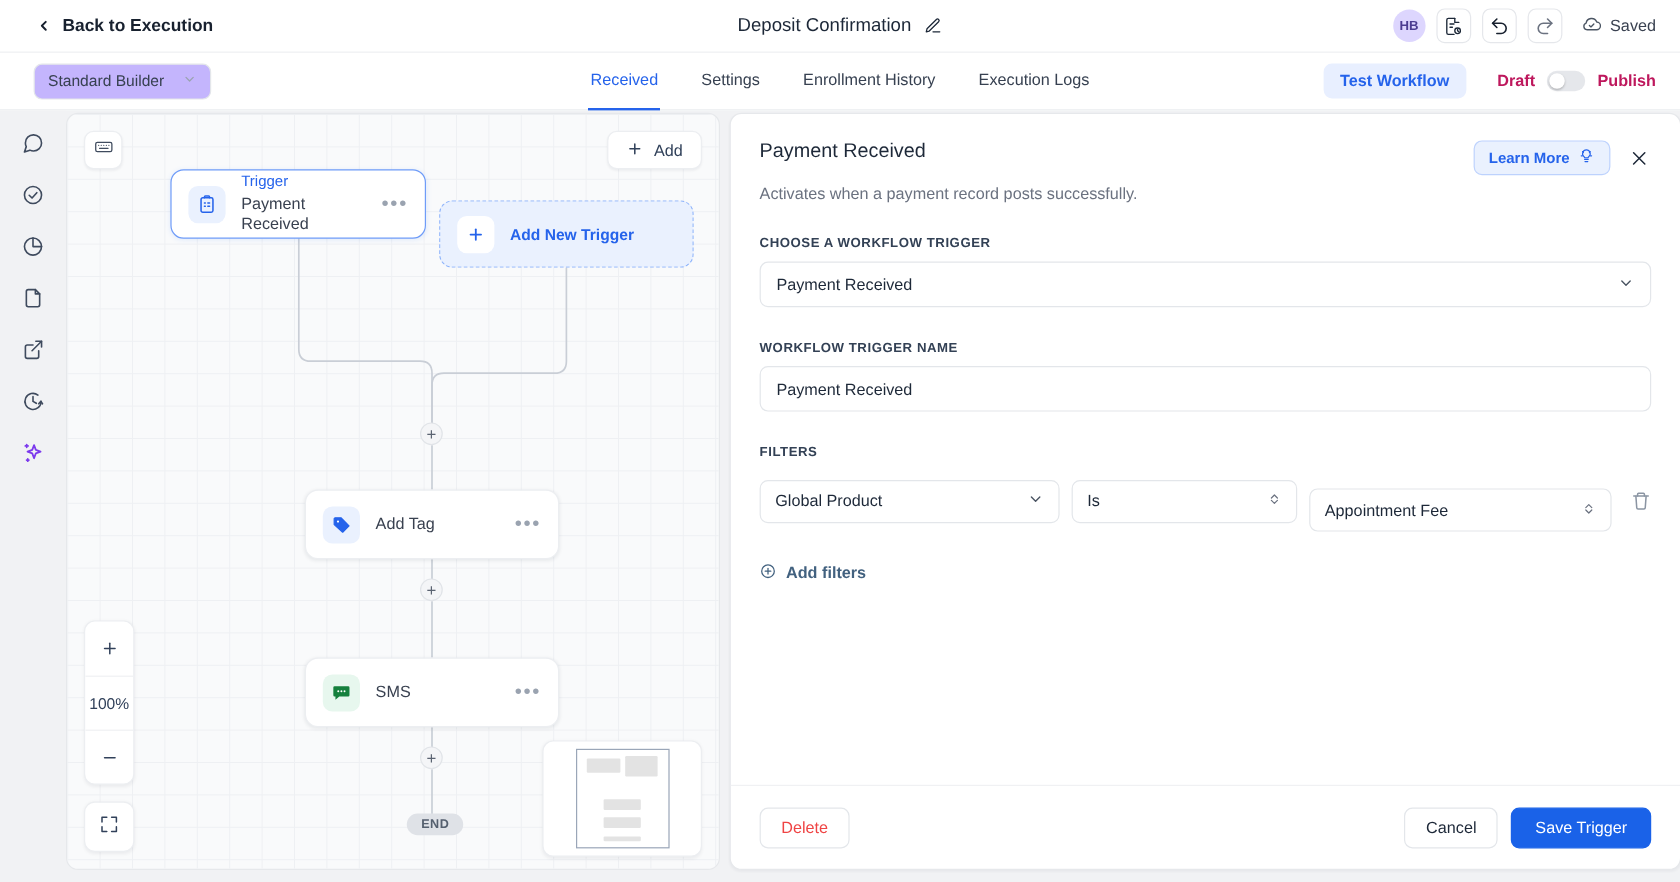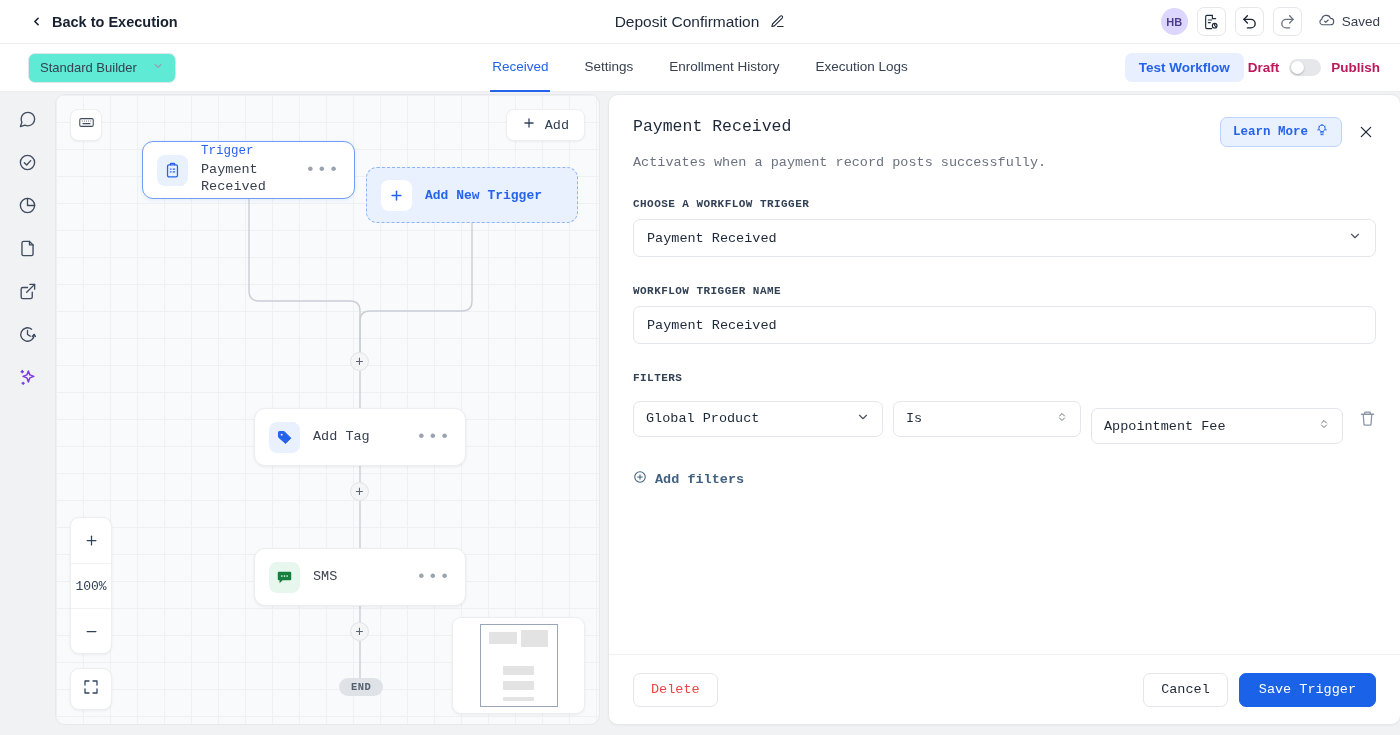--- a/index.html
+++ b/index.html
@@ -58,40 +58,40 @@
     height: 48px; width: 100%;
     display: flex; align-items: center;
     background: #ffffff;
     border-bottom: 1px solid #eceef1;
     position: relative;
   }
   .builder-select {
     margin-left: 28px;
     width: 148px; height: 30px;
     border: 1px solid #e3e6ea; border-radius: 7px;
-    background: #5eead4;
+    background: #c4b5fd;
     display: flex; align-items: center; justify-content: space-between;
     padding: 0 11px; font-size: 13px; color: #374151;
     cursor: pointer;
   }
   .tabs {
     position: absolute; left: 0; right: 0;
     display: flex; justify-content: center; gap: 32px;
     height: 48px; align-items: stretch;
   }
   .tab {
     display: flex; align-items: center;
     font-size: 13.5px; color: #374151; cursor: pointer;
     border-bottom: 2px solid transparent;
     padding: 0 2px;
   }
   .tab.active { color: #2563eb; border-bottom-color: #2563eb; font-weight: 500; }
   .subbar-right {
     margin-left: auto; display: flex; align-items: center;
-    gap: 4px; margin-right: 20px;
+    gap: 26px; margin-right: 20px;
   }
   .test-wf-btn {
     background: #e8efff; color: #2563eb;
     font-size: 13.5px; font-weight: 600;
     padding: 7px 14px; border-radius: 7px; cursor: pointer;
   }
   .draft-publish { display: flex; align-items: center; gap: 10px; font-size: 13.5px; color: #be185d; font-weight: 600; }
   .toggle {
     width: 32px; height: 17px; border-radius: 10px;
     background: #e5e7eb; position: relative; cursor: pointer;
@@ -101,21 +101,20 @@
     width: 13px; height: 13px; border-radius: 50%;
     background: #fff; box-shadow: 0 1px 2px rgba(0,0,0,.25);
   }
 
   
   .body {
     display: flex;
     height: calc(735px - 44px - 48px);
     background: #f1f2f4;
     padding: 0;
-    font-family: Liberation Mono, monospace;
   }
 
   
   .rail {
     width: 55px; flex: 0 0 55px;
     background: #f1f2f4;
     display: flex; flex-direction: column; align-items: center;
     padding-top: 12px; gap: 13px;
   }
   .rail-icon {

